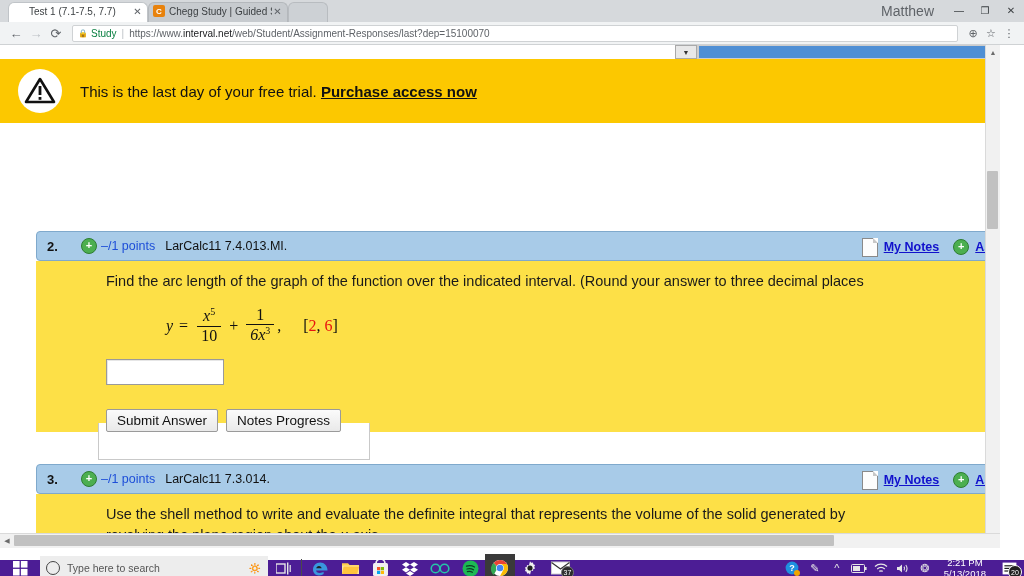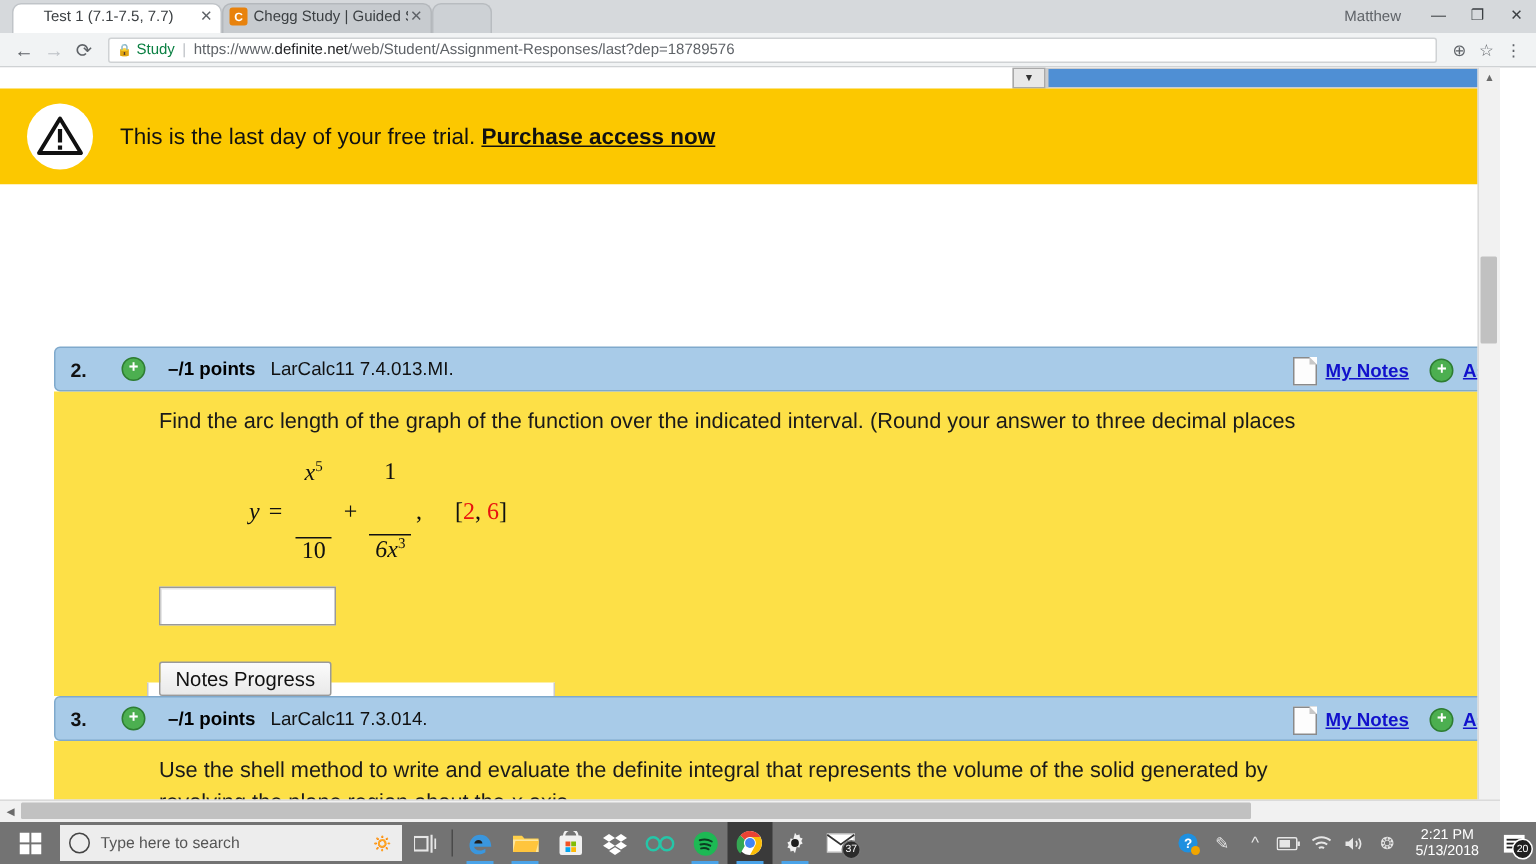--- a/index.html
+++ b/index.html
@@ -37,21 +37,21 @@
     border:1px solid #b8bcc0;border-bottom:none;
   }
   .tab .favicon{width:12px;height:12px;margin-right:4px;flex:0 0 12px;border-radius:2px;
     display:flex;align-items:center;justify-content:center;font-size:8px;font-weight:bold;color:#fff;}
   .fav-wa{background:#ffffff;color:#c0392b;font-size:9px;letter-spacing:-1px;}
   .fav-chegg{background:#e8820c;color:#fff;border-radius:2px;}
   .tab .ttl{flex:1;white-space:nowrap;overflow:hidden;text-overflow:clip;}
   .tab .tclose{width:11px;text-align:center;color:#5f6368;font-size:10px;line-height:10px;}
 
   .winbtns{position:absolute;right:0;top:0;height:22px;display:flex;align-items:center;}
-  .winbtns .profile{font-size:10px;color:#5f6368;margin-right:12px;}
+  .winbtns .profile{font-size:14px;color:#5f6368;margin-right:12px;}
   .winbtns .wb{width:26px;text-align:center;font-size:10px;color:#3c4043;line-height:22px;}
 
   .toolbar{position:relative;height:23px;background:#f1f3f4;border-bottom:1px solid #cfd2d4;
     display:flex;align-items:center;padding:0 6px;box-sizing:border-box;}
   .navbtn{width:20px;text-align:center;font-size:13px;color:#5f6368;}
   .navbtn.dim{color:#bdc1c6;}
   .omnibox{
     flex:1;height:17px;margin-left:6px;margin-right:6px;background:#fff;
     border:1px solid #cfd2d4;border-radius:2px;
     display:flex;align-items:center;padding:0 5px;box-sizing:border-box;font-size:10px;
@@ -91,40 +91,40 @@
     height:30px;background:#a8cbe8;border:1px solid #7fa9cc;border-radius:4px;
     box-sizing:border-box;display:flex;align-items:center;padding:0 10px;position:relative;
   }
   .qnum{font-size:13px;font-weight:bold;color:#111;width:34px;}
   .plus{
     width:14px;height:14px;border-radius:50%;background:#4caf50;border:1px solid #2e7d32;
     color:#fff;font-size:11px;line-height:12px;text-align:center;font-weight:bold;flex:0 0 14px;
     display:flex;align-items:center;justify-content:center;
   }
   .plus span{font-size:11px;line-height:1;margin-top:-1px;}
-  .points{font-size:12.5px;font-weight:bold;color:#000000;margin-left:15px;}
+  .points{font-size:12.5px;font-weight:normal;color:#1d4ed8;margin-left:4px;}
   .qcode{font-size:12.5px;color:#111;margin-left:10px;}
   .qhead-right{position:absolute;right:-6px;top:0;height:30px;display:flex;align-items:center;}
   .noteicon{
     width:14px;height:17px;background:#fdfdfd;border:1px solid #8a8a8a;margin-right:6px;position:relative;
   }
   .noteicon:after{content:"";position:absolute;right:-1px;top:-1px;border-width:0 5px 5px 0;border-style:solid;border-color:#c8c8c8 #ffffff;}
   .headlink{font-size:12.5px;font-weight:bold;color:#1111cc;}
   .headgap{width:14px;}
 
   .qbody{background:#fde047;padding:10px 0 0 70px;}
   .qtext{font-size:14.5px;color:#1a1a1a;line-height:1.45;width:980px;white-space:nowrap;}
   .qtext i{font-style:italic;}
 
   
   .math{font-family:"Liberation Serif", serif;font-size:16px;color:#111;display:flex;align-items:center;}
   .mi{font-style:italic;}
   .frac{display:inline-flex;flex-direction:column;align-items:center;vertical-align:middle;margin:0 3px;}
   .frac .num{padding:0 4px;line-height:1.15;}
-  .frac .den{padding:0 4px;line-height:1.15;border-top:1px solid #111;margin-top:32px;}
+  .frac .den{padding:0 4px;line-height:1.15;border-top:1px solid #111;}
   .supn{font-size:10px;vertical-align:super;}
   .red{color:#e8130f;}
   .interval{margin-left:22px;}
 
   .answerbox{
     margin-top:14px;width:112px;height:22px;background:#fff;border:1px solid #9a9a9a;
     box-shadow:inset 1px 1px 0 #e6e6e6;
   }
   .btnrow{margin-top:24px;display:flex;align-items:center;}
   .wbtn{
@@ -143,21 +143,21 @@
   .vscroll .varrow{position:absolute;left:0;width:14px;height:14px;display:flex;align-items:center;justify-content:center;color:#6b6b6b;font-size:7px;}
   .vscroll .varrow.up{top:0;}
   .vscroll .varrow.down{bottom:0;}
   .hscroll{position:absolute;left:0;bottom:0;width:1010px;height:14px;background:#f1f1f1;border-top:1px solid #dadada;}
   .hscroll .hthumb{position:absolute;top:1px;left:14px;width:820px;height:11px;background:#c1c1c1;border-radius:1px;}
   .hscroll .harrow{position:absolute;top:0;width:14px;height:14px;display:flex;align-items:center;justify-content:center;color:#6b6b6b;font-size:7px;}
   .hscroll .harrow.left{left:0;}
   .hscroll .harrow.right{right:0;}
 
   
-  .taskbar{position:absolute;left:0;bottom:0;width:1024px;height:28px;background:#737373;display:flex;align-items:center;}
+  .taskbar{position:absolute;left:0;bottom:0;width:1024px;height:16px;background:#4c1d95;display:flex;align-items:center;}
   .startbtn{width:40px;height:28px;display:flex;align-items:center;justify-content:center;}
   .searchbox{
     width:228px;height:24px;background:#ededed;display:flex;align-items:center;
     font-size:10.5px;color:#555;padding:0 6px;box-sizing:border-box;
   }
   .searchbox .circ{width:12px;height:12px;border:1.6px solid #444;border-radius:50%;margin-right:7px;flex:0 0 12px;}
   .searchbox .sph{flex:1;white-space:nowrap;}
   .searchbox .mic{font-size:11px;color:#555;}
   .tsep{width:1px;height:18px;background:#4a4a4a;margin:0 3px;}
   .tbtn{width:30px;height:28px;display:flex;align-items:center;justify-content:center;position:relative;}
@@ -204,21 +204,21 @@
     </div>
 
     <div class="toolbar">
       <span class="navbtn">←</span>
       <span class="navbtn dim">→</span>
       <span class="navbtn">⟳</span>
       <div class="omnibox">
         <span class="lock">🔒</span>
         <span class="secure">Study</span>
         <span class="vsep">|</span>
-        <span class="url"><span>https://www.</span><b>definite.net</b><span>/web/Student/Assignment-Responses/last?dep=18789576</span></span>
+        <span class="url"><span>https://www.</span><b>interval.net</b><span>/web/Student/Assignment-Responses/last?dep=15100070</span></span>
       </div>
       <span class="tbicon">⊕</span>
       <span class="tbicon">☆</span>
       <span class="tbicon">⋮</span>
     </div>
 
     <div class="viewport">
 
       <div class="tophscroll">
         <div class="leftbox">▼</div>
@@ -277,20 +277,21 @@
             </span>
             <span>,</span>
             <span class="interval"><span>[</span><span class="red">2</span><span>, </span><span class="red">6</span><span>]</span></span>
           </div>
 
           <input class="answerbox" type="text" value="" style="">
 
           <div style="position:relative;">
             <div class="btnwell" style="left:-8px;top:14px;width:270px;height:36px;"></div>
             <div class="btnrow" style="position:relative;">
+              <button class="wbtn">Submit Answer</button>
               <button class="wbtn">Notes Progress</button>
             </div>
           </div>
         </div>
       </div>
 
       <div class="qblock" style="top:419px;">
         <div class="qhead">
           <span class="qnum">3.</span>
           <span class="plus">

